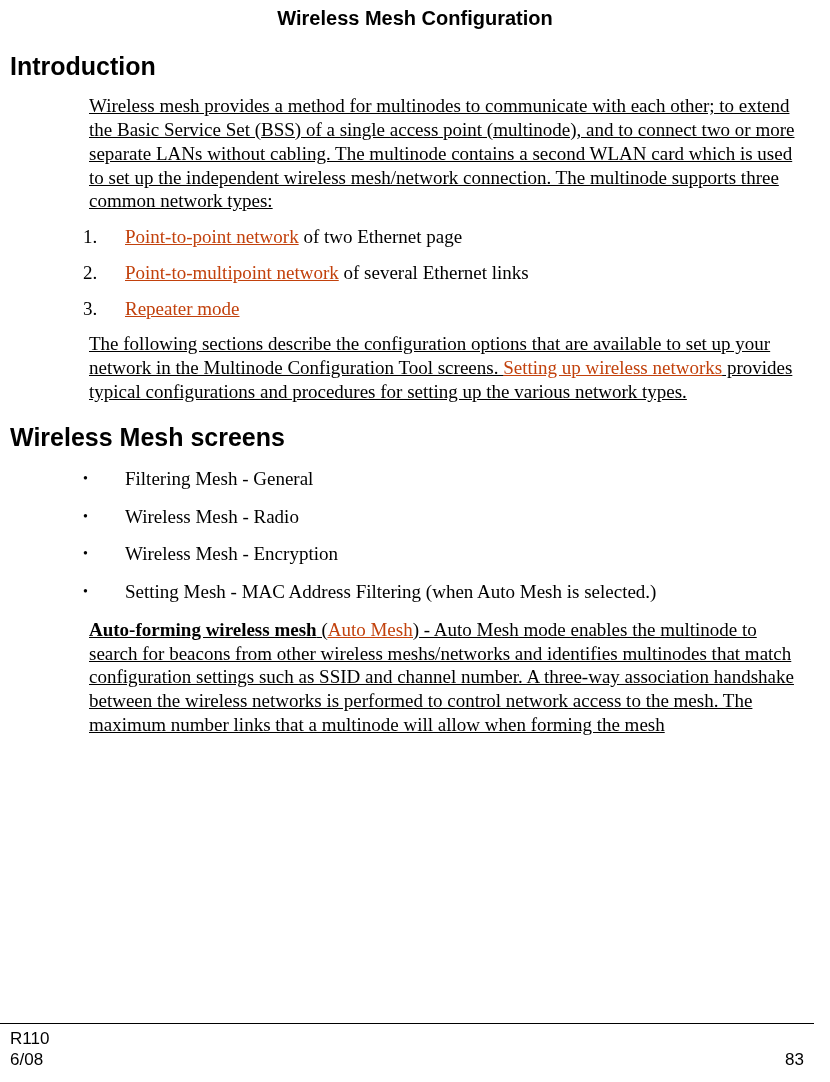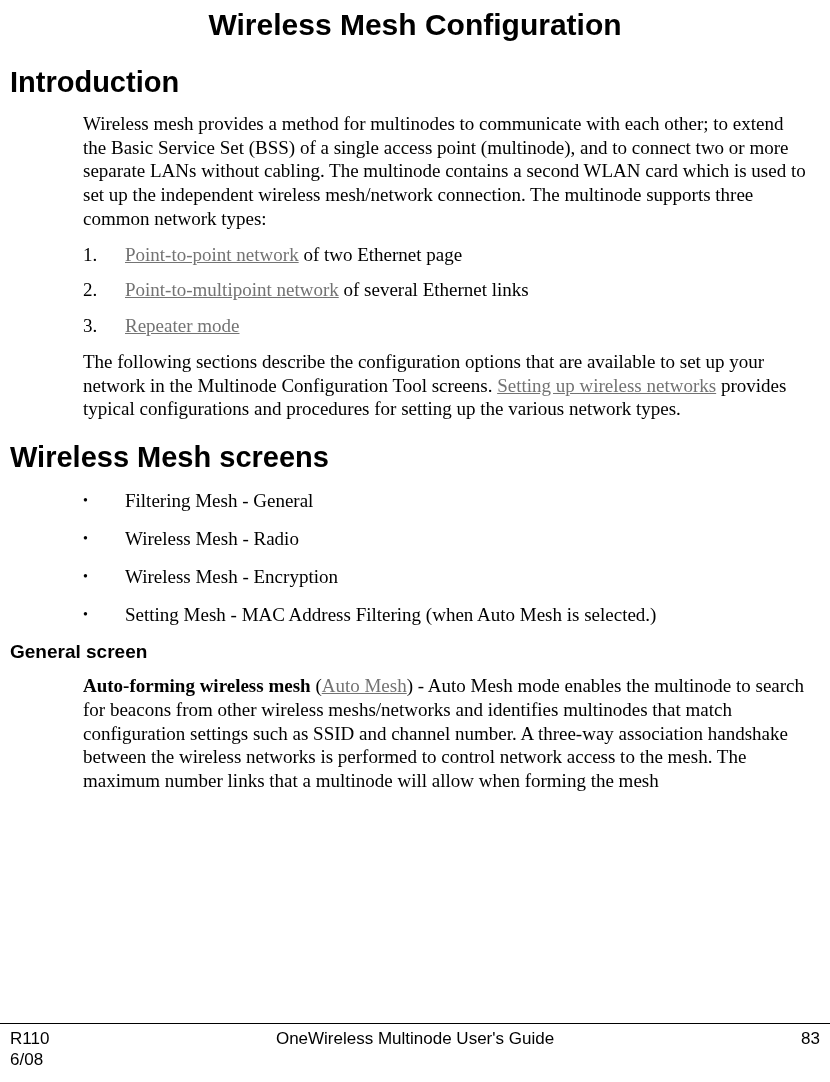--- a/index.html
+++ b/index.html
@@ -14,42 +14,43 @@
       height: 1082px;
       box-sizing: border-box;
       position: relative;
     }
     .page {
       padding: 0 10px;
     }
     h1.title {
       font-family: Arial, Helvetica, sans-serif;
       font-weight: bold;
-      font-size: 30px;
+      font-size: 20px;
       text-align: center;
       margin: 6px 0 20px 0;
     }
     h2.section {
       font-family: Arial, Helvetica, sans-serif;
       font-weight: bold;
-      font-size: 29px;
+      font-size: 25px;
       margin: 18px 0 12px 0;
     }
     h3.subsection {
       font-family: Arial, Helvetica, sans-serif;
       font-weight: bold;
       font-size: 19px;
       margin: 14px 0 8px 0;
     }
     .body-block {
       margin-left: 73px;
       margin-right: 10px;
     }
     p {
-      margin: 10px 0;
+      margin: 10px 6px;
+      text-decoration: underline;
     }
     .numlist {
       margin: 10px 0;
     }
     .numlist .item {
       display: flex;
       margin: 12px 0;
     }
     .numlist .num {
       width: 42px;
@@ -68,37 +69,37 @@
     .bullist .dot {
       width: 42px;
       flex-shrink: 0;
       font-size: 14px;
       padding-top: 3px;
     }
     .bullist .txt {
       flex: 1;
     }
     a.xref {
-      color: #737373;
+      color: #c2410c;
       text-decoration: underline;
     }
     .bold {
       font-weight: bold;
     }
     .footer {
       position: absolute;
       left: 0;
-      right: 0;
+      right: 16px;
       bottom: 12px;
       border-top: 1px solid #000;
       padding: 4px 10px 0 10px;
       font-family: Arial, Helvetica, sans-serif;
       font-size: 17px;
       display: flex;
-      align-items: flex-start;
+      align-items: flex-end;
     }
     .footer .left {
       flex: 1;
       text-align: left;
     }
     .footer .center {
       flex: 2;
       text-align: center;
     }
     .footer .right {
@@ -158,28 +159,26 @@
         <span class="dot">•</span>
         <span class="txt">Wireless Mesh - Encryption</span>
       </div>
       <div class="item">
         <span class="dot">•</span>
         <span class="txt">Setting Mesh - MAC Address Filtering (when Auto Mesh is selected.)</span>
       </div>
     </div>
   </div>
 
-  <h3 class="subsection">General screen</h3>
   <div class="body-block">
     <p>
       <span class="bold">Auto-forming wireless mesh</span><span> (</span><a class="xref" href="#">Auto Mesh</a><span>) - Auto Mesh mode enables the multinode to search for beacons from other wireless meshs/networks and identifies multinodes that match configuration settings such as SSID and channel number.  A three-way association handshake between the wireless networks is performed to control network access to the mesh.  The maximum number links that a multinode will allow when forming the mesh</span>
     </p>
   </div>
 </div>
 
 <div class="footer">
   <div class="left">
     <div>R110</div>
     <div>6/08</div>
   </div>
-  <div class="center">OneWireless Multinode User's Guide</div>
   <div class="right">83</div>
 </div>
 
 </body></html>

